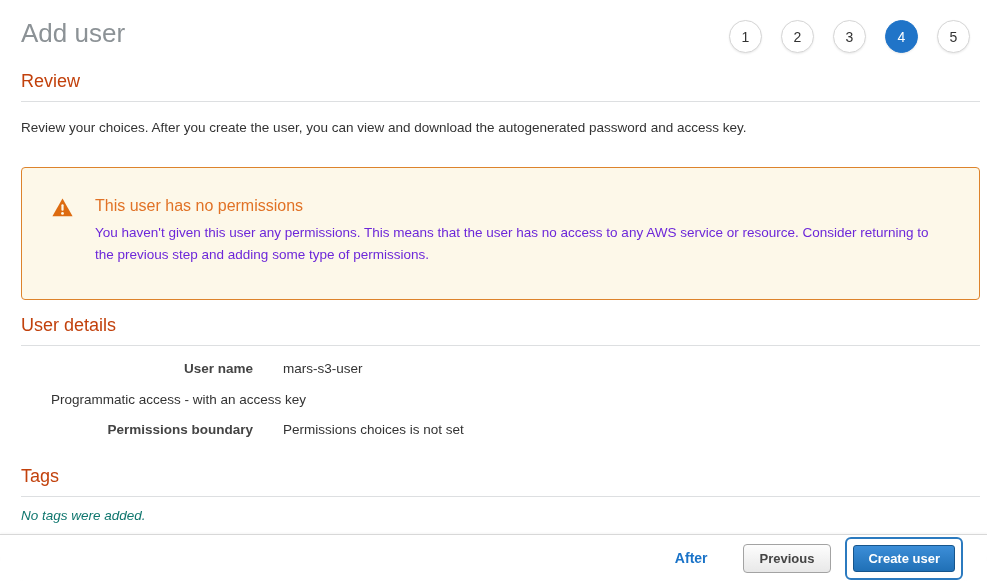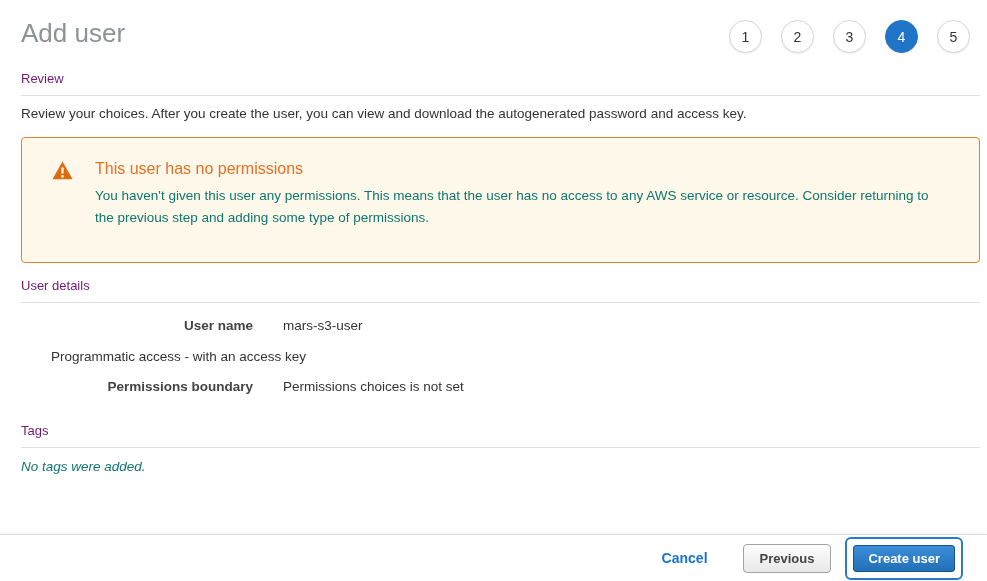--- a/index.html
+++ b/index.html
@@ -40,55 +40,55 @@
   }
   .step.active {
     background: #2074c8;
     border-color: #2074c8;
     color: #fff;
   }
 
   
   .content { margin: 0 7px 0 21px; }
   .section-heading {
-    font-size: 13px;
+    font-size: 18px;
     font-weight: 400;
-    color: #701a75;
+    color: #c2410c;
     padding-bottom: 9px;
     border-bottom: 1px solid #dddfe1;
   }
   .review-section { margin-top: 18px; }
   .review-desc {
-    margin-top: 10px;
+    margin-top: 18px;
     font-size: 13.5px;
     color: #333;
     line-height: 16px;
   }
 
   
   .warning-box {
-    margin-top: 15px;
+    margin-top: 31px;
     background: #fdf8e9;
     border: 1px solid #dd832c;
     border-radius: 4px;
-    padding: 21px 36px 34px 30px;
+    padding: 28px 36px 34px 30px;
     display: flex;
     align-items: flex-start;
   }
   .warning-icon { flex: 0 0 auto; margin-top: 2px; }
   .warning-text { margin-left: 22px; }
   .warning-title {
     font-size: 16px;
     color: #e17226;
     line-height: 20px;
   }
   .warning-body {
     margin-top: 6px;
     font-size: 13.5px;
-    color: #0f766e;
+    color: #6d28d9;
     line-height: 21.5px;
     max-width: 860px;
   }
 
   
   .details-section { margin-top: 15px; }
   .details-rows { margin-top: 15px; }
   .detail-row { display: flex; margin-bottom: 15.5px; font-size: 13.5px; margin-top: 8px; }
   .detail-label {
     width: 232px;
@@ -216,20 +216,20 @@
     </div>
 
     <div class="tags-section">
       <h2 class="section-heading">Tags</h2>
       <p class="tags-empty">No tags were added.</p>
     </div>
 
   </div>
 
   <div class="footer">
-    <a class="cancel-link">Cancel</a>
+    <a class="cancel-link">After</a>
     <button class="btn-secondary">Previous</button>
     <span class="btn-primary-ring">
       <button class="btn-primary">Create user</button>
     </span>
   </div>
 
 </div>
 
 </body></html>

